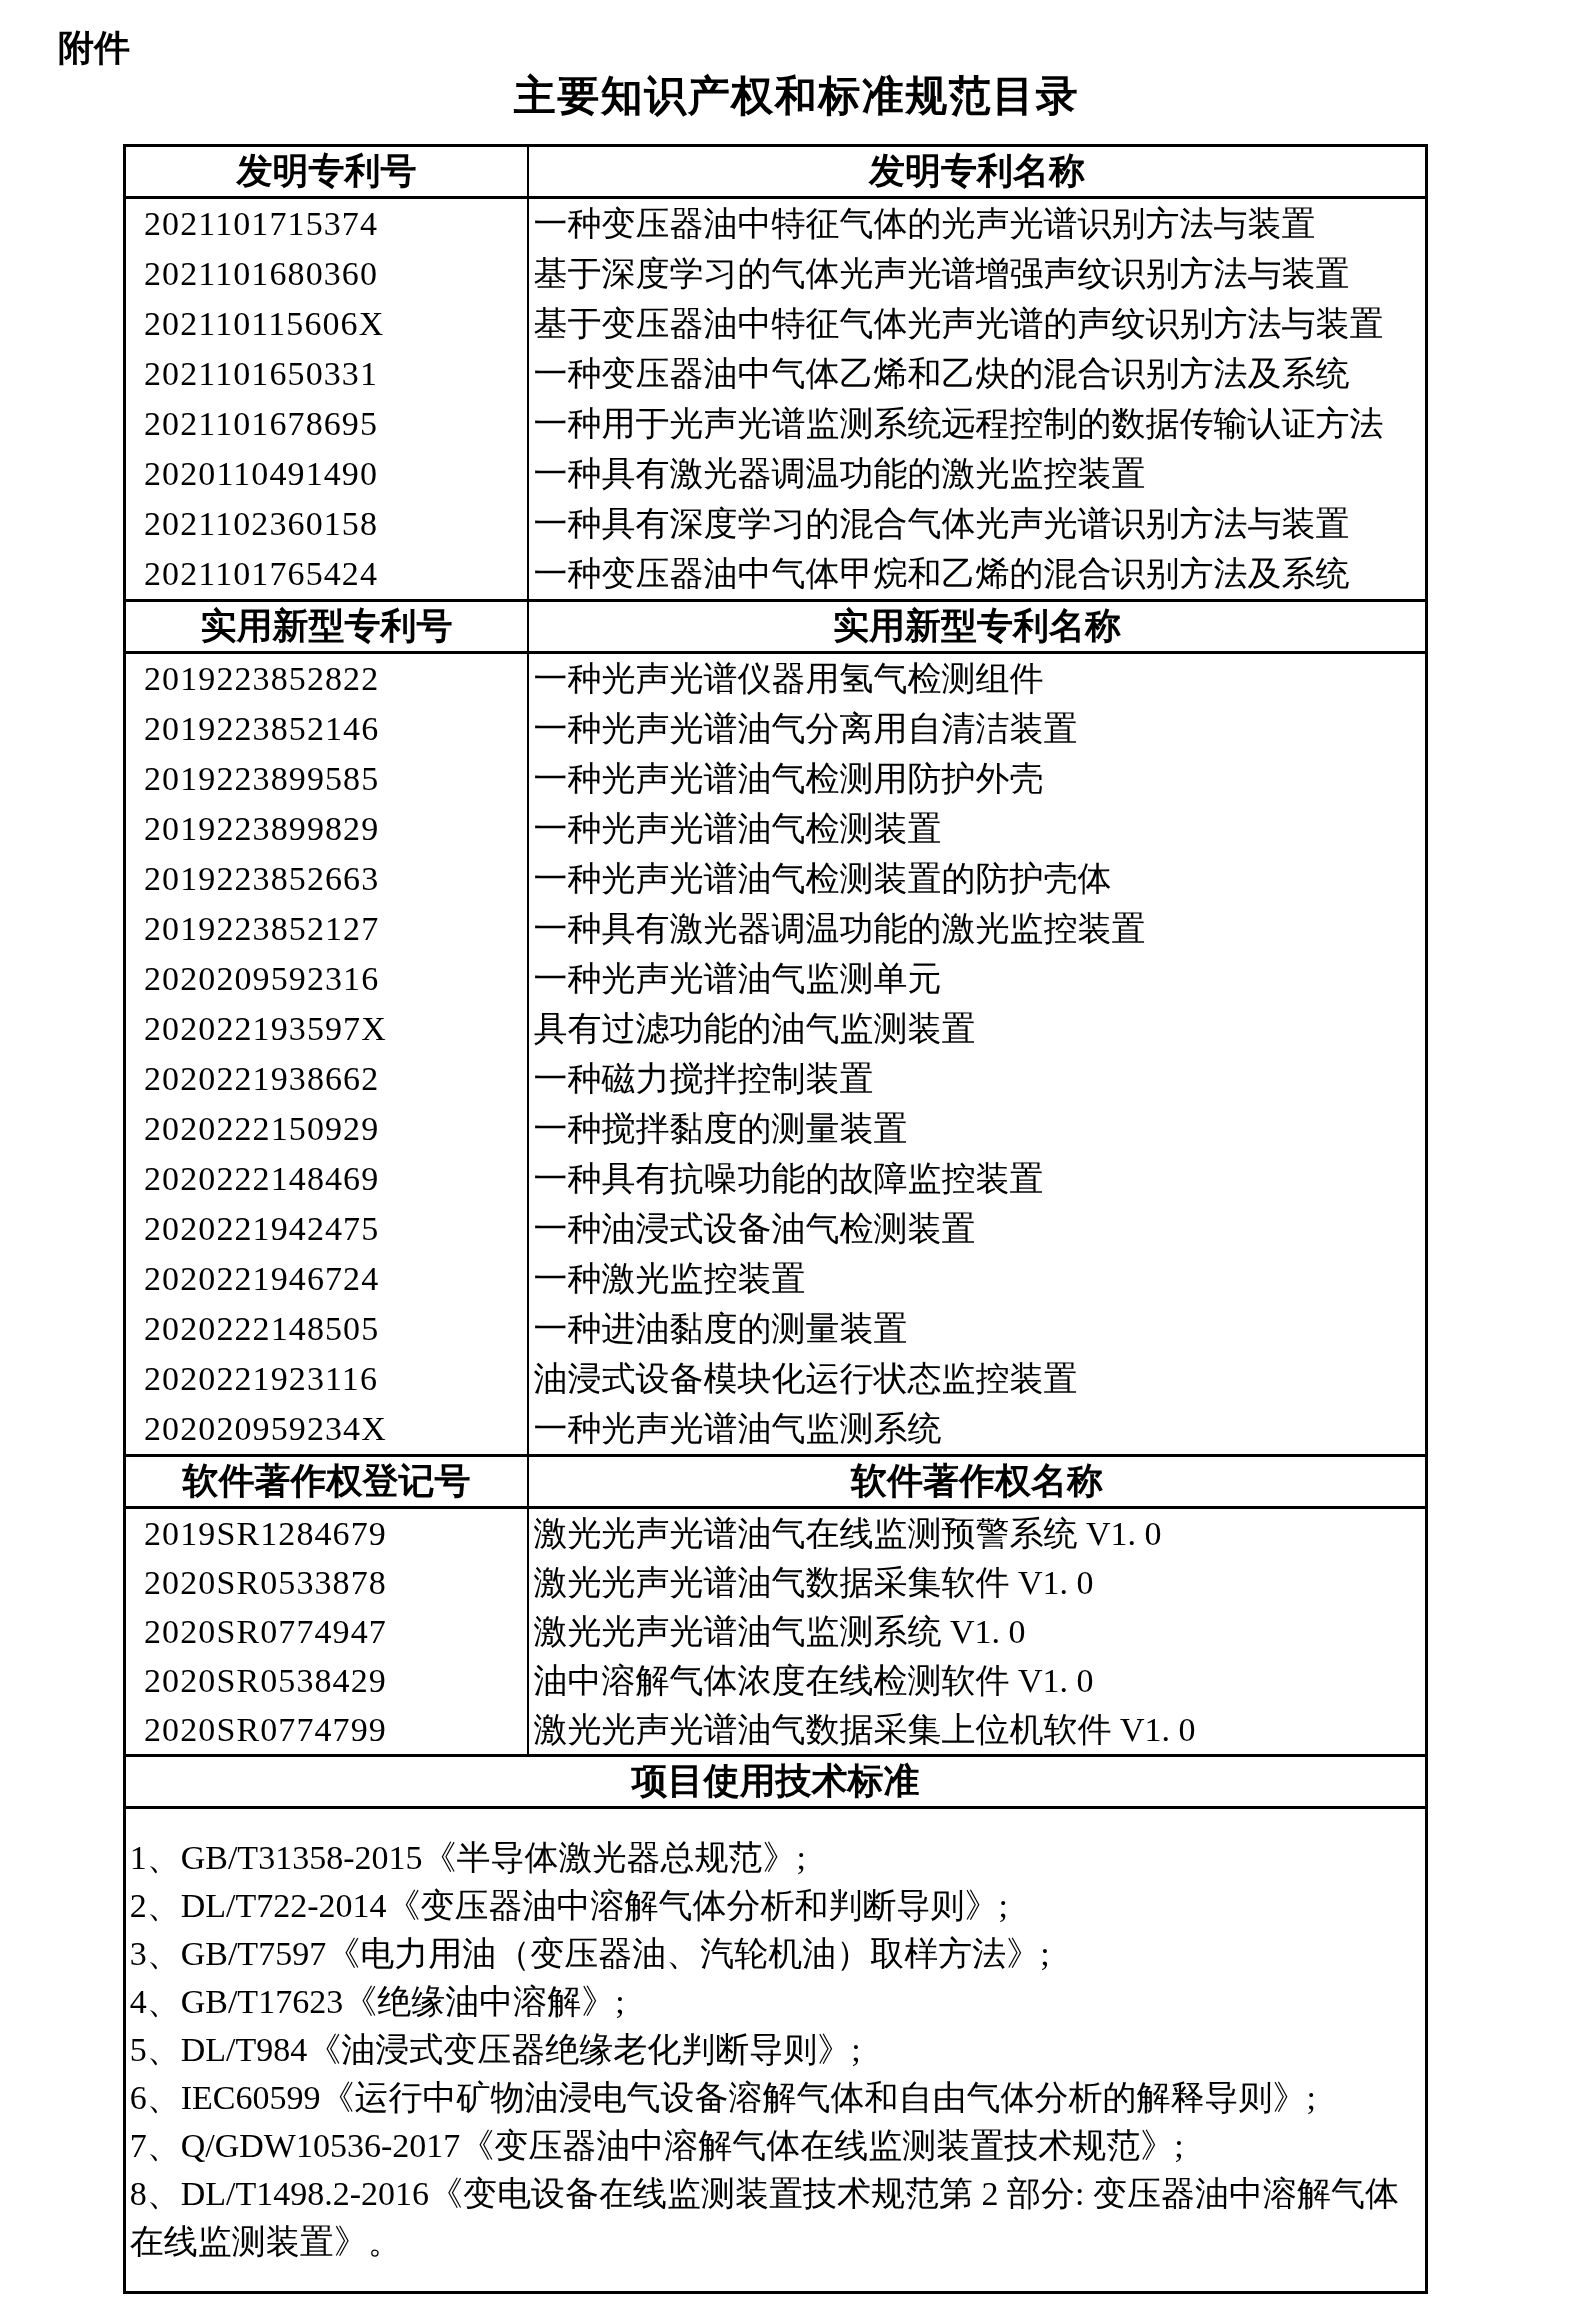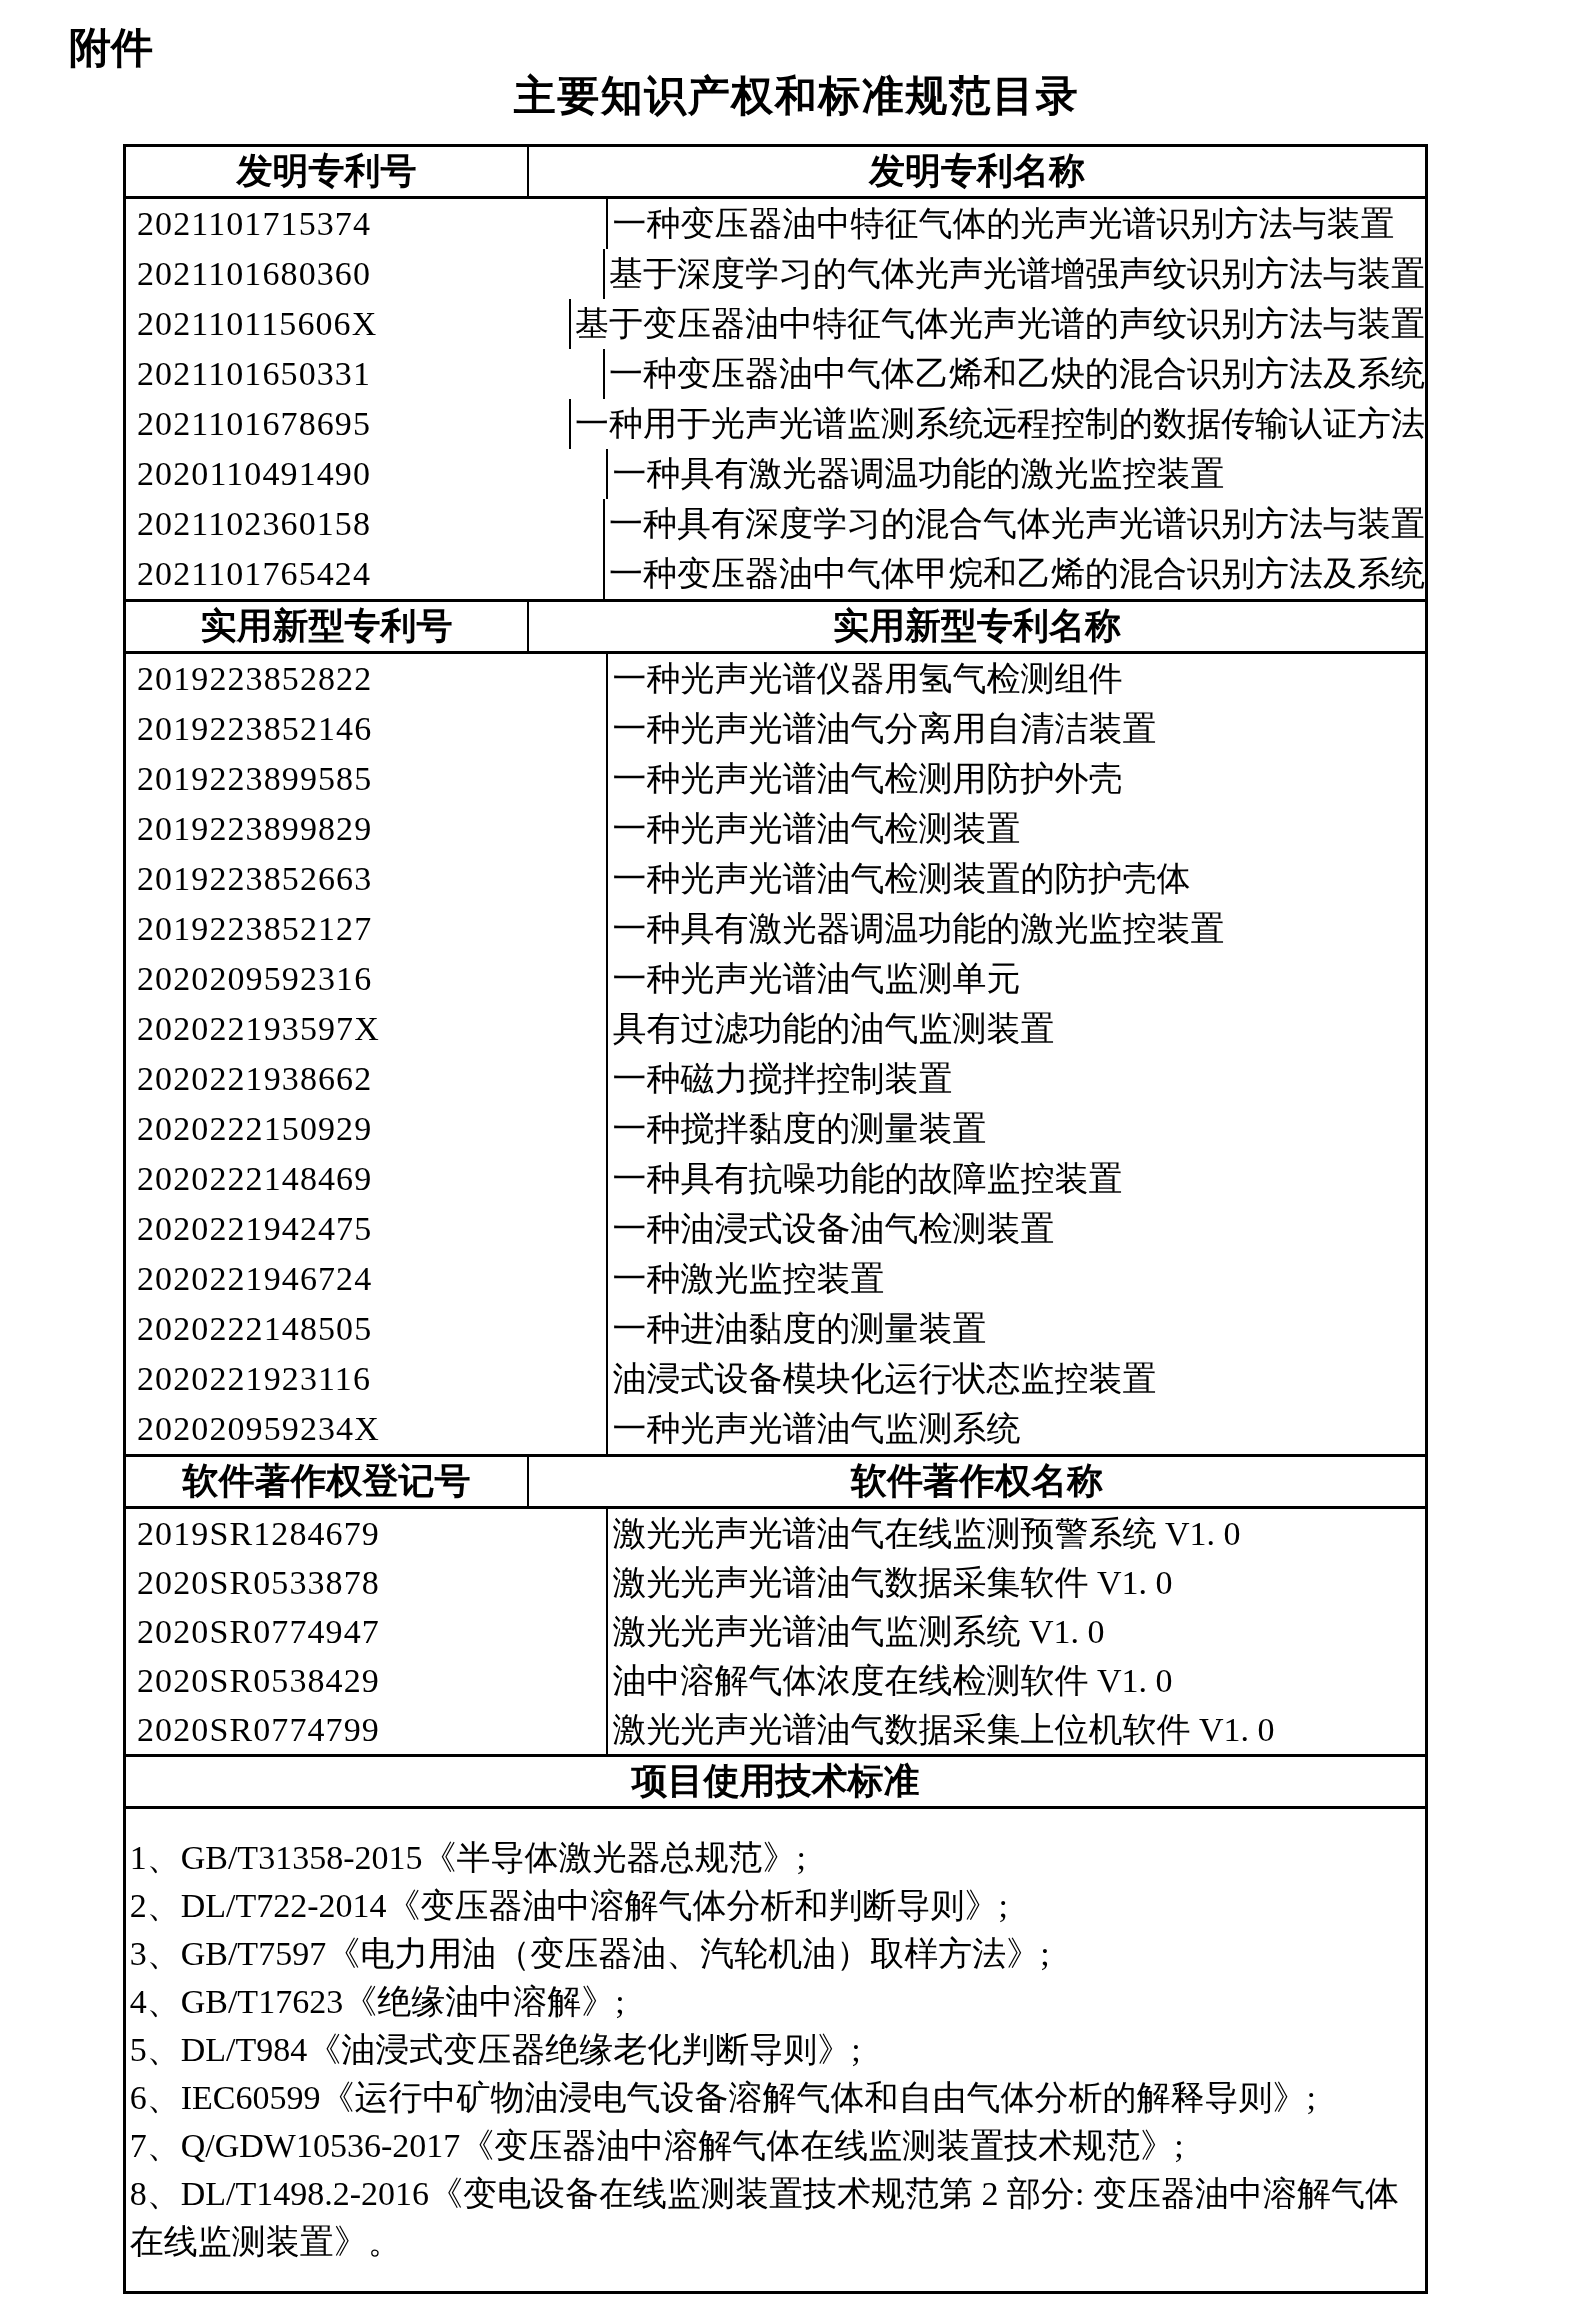--- a/index.html
+++ b/index.html
@@ -11,25 +11,25 @@
     position: relative;
     width: 1593px;
     height: 2319px;
     background: #ffffff;
     overflow: hidden;
     color: #000;
   }
 
   .attachment-label {
     position: absolute;
-    left: 69px;
+    left: 58px;
     top: 27px;
     font-family: "Liberation Sans", "DejaVu Sans", sans-serif;
     font-weight: 700;
-    font-size: 42px;
+    font-size: 36px;
     line-height: 42px;
   }
   .doc-title {
     position: absolute;
     left: 0;
     top: 70px;
     width: 100%;
     text-align: center;
     font-family: "Liberation Sans", "DejaVu Sans", sans-serif;
     font-weight: 700;
@@ -72,23 +72,23 @@
   .cell {
     display: flex;
     align-items: center;
     box-sizing: border-box;
     font-family: "Liberation Serif", "DejaVu Serif", serif;
     font-size: 34px;
     white-space: nowrap;
     overflow: visible;
   }
   .cell.c1 {
-    width: 482px;
+    width: 403px;
     border-right: 2.2px solid #000;
-    padding-left: 11px;
+    padding-left: 18px;
     letter-spacing: 1.1px;
   }
   .cell.c2 { flex: 1; padding-left: 4.5px; }
 
   .standards-body {
     flex: 1 1 auto;
     padding: 25px 9px 0 3.7px;
   }
   .std-item {
     font-family: "Liberation Serif", "DejaVu Serif", serif;

